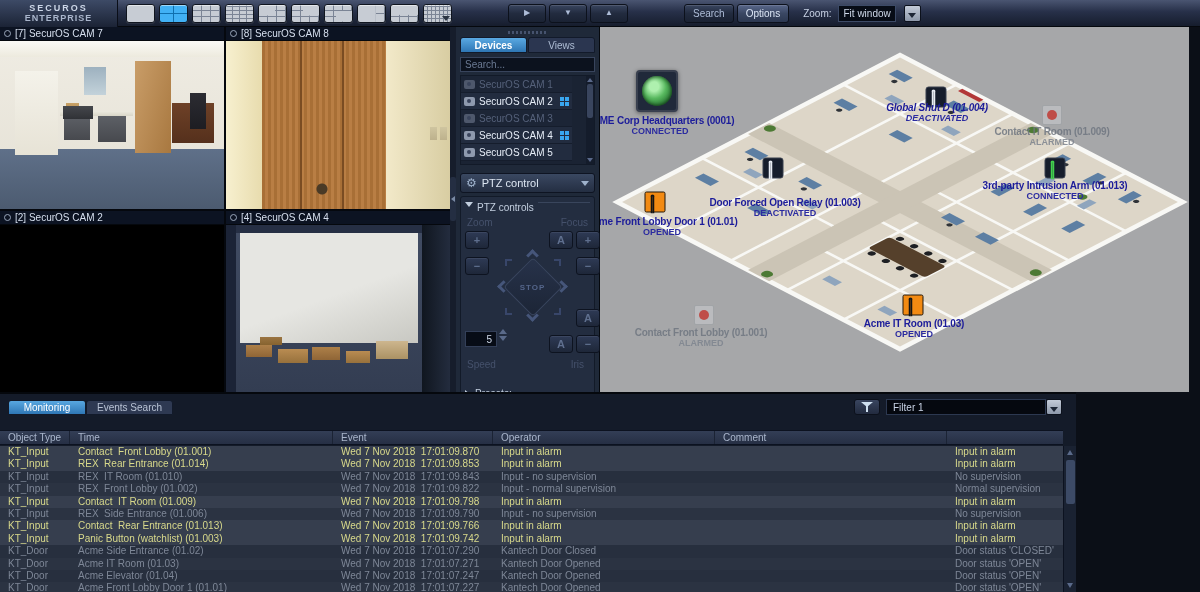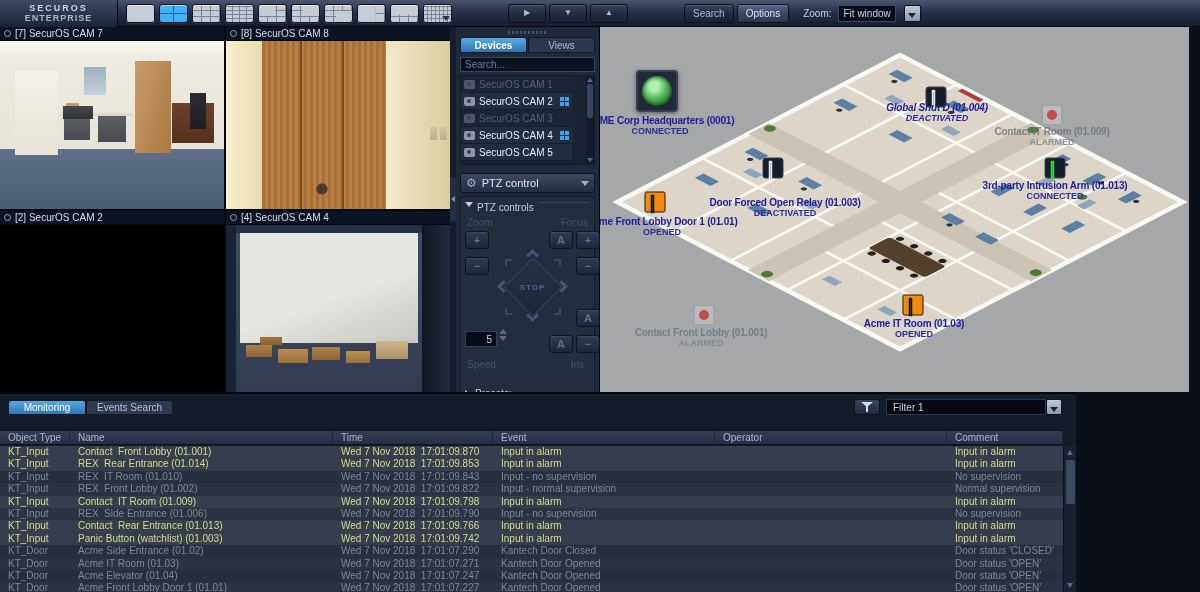--- a/index.html
+++ b/index.html
@@ -694,21 +694,20 @@
       <div class="filter-arrow">
           <i></i>
         </div>
     </div>
 
     <div class="etable">
       <div class="thead">
 
           <div class="hcell">Object Type</div>
 
-          <div class="hcell">Name</div>
 
           <div class="hcell">Time</div>
 
           <div class="hcell">Event</div>
 
           <div class="hcell">Operator</div>
 
           <div class="hcell">Comment</div>
 
       </div>

